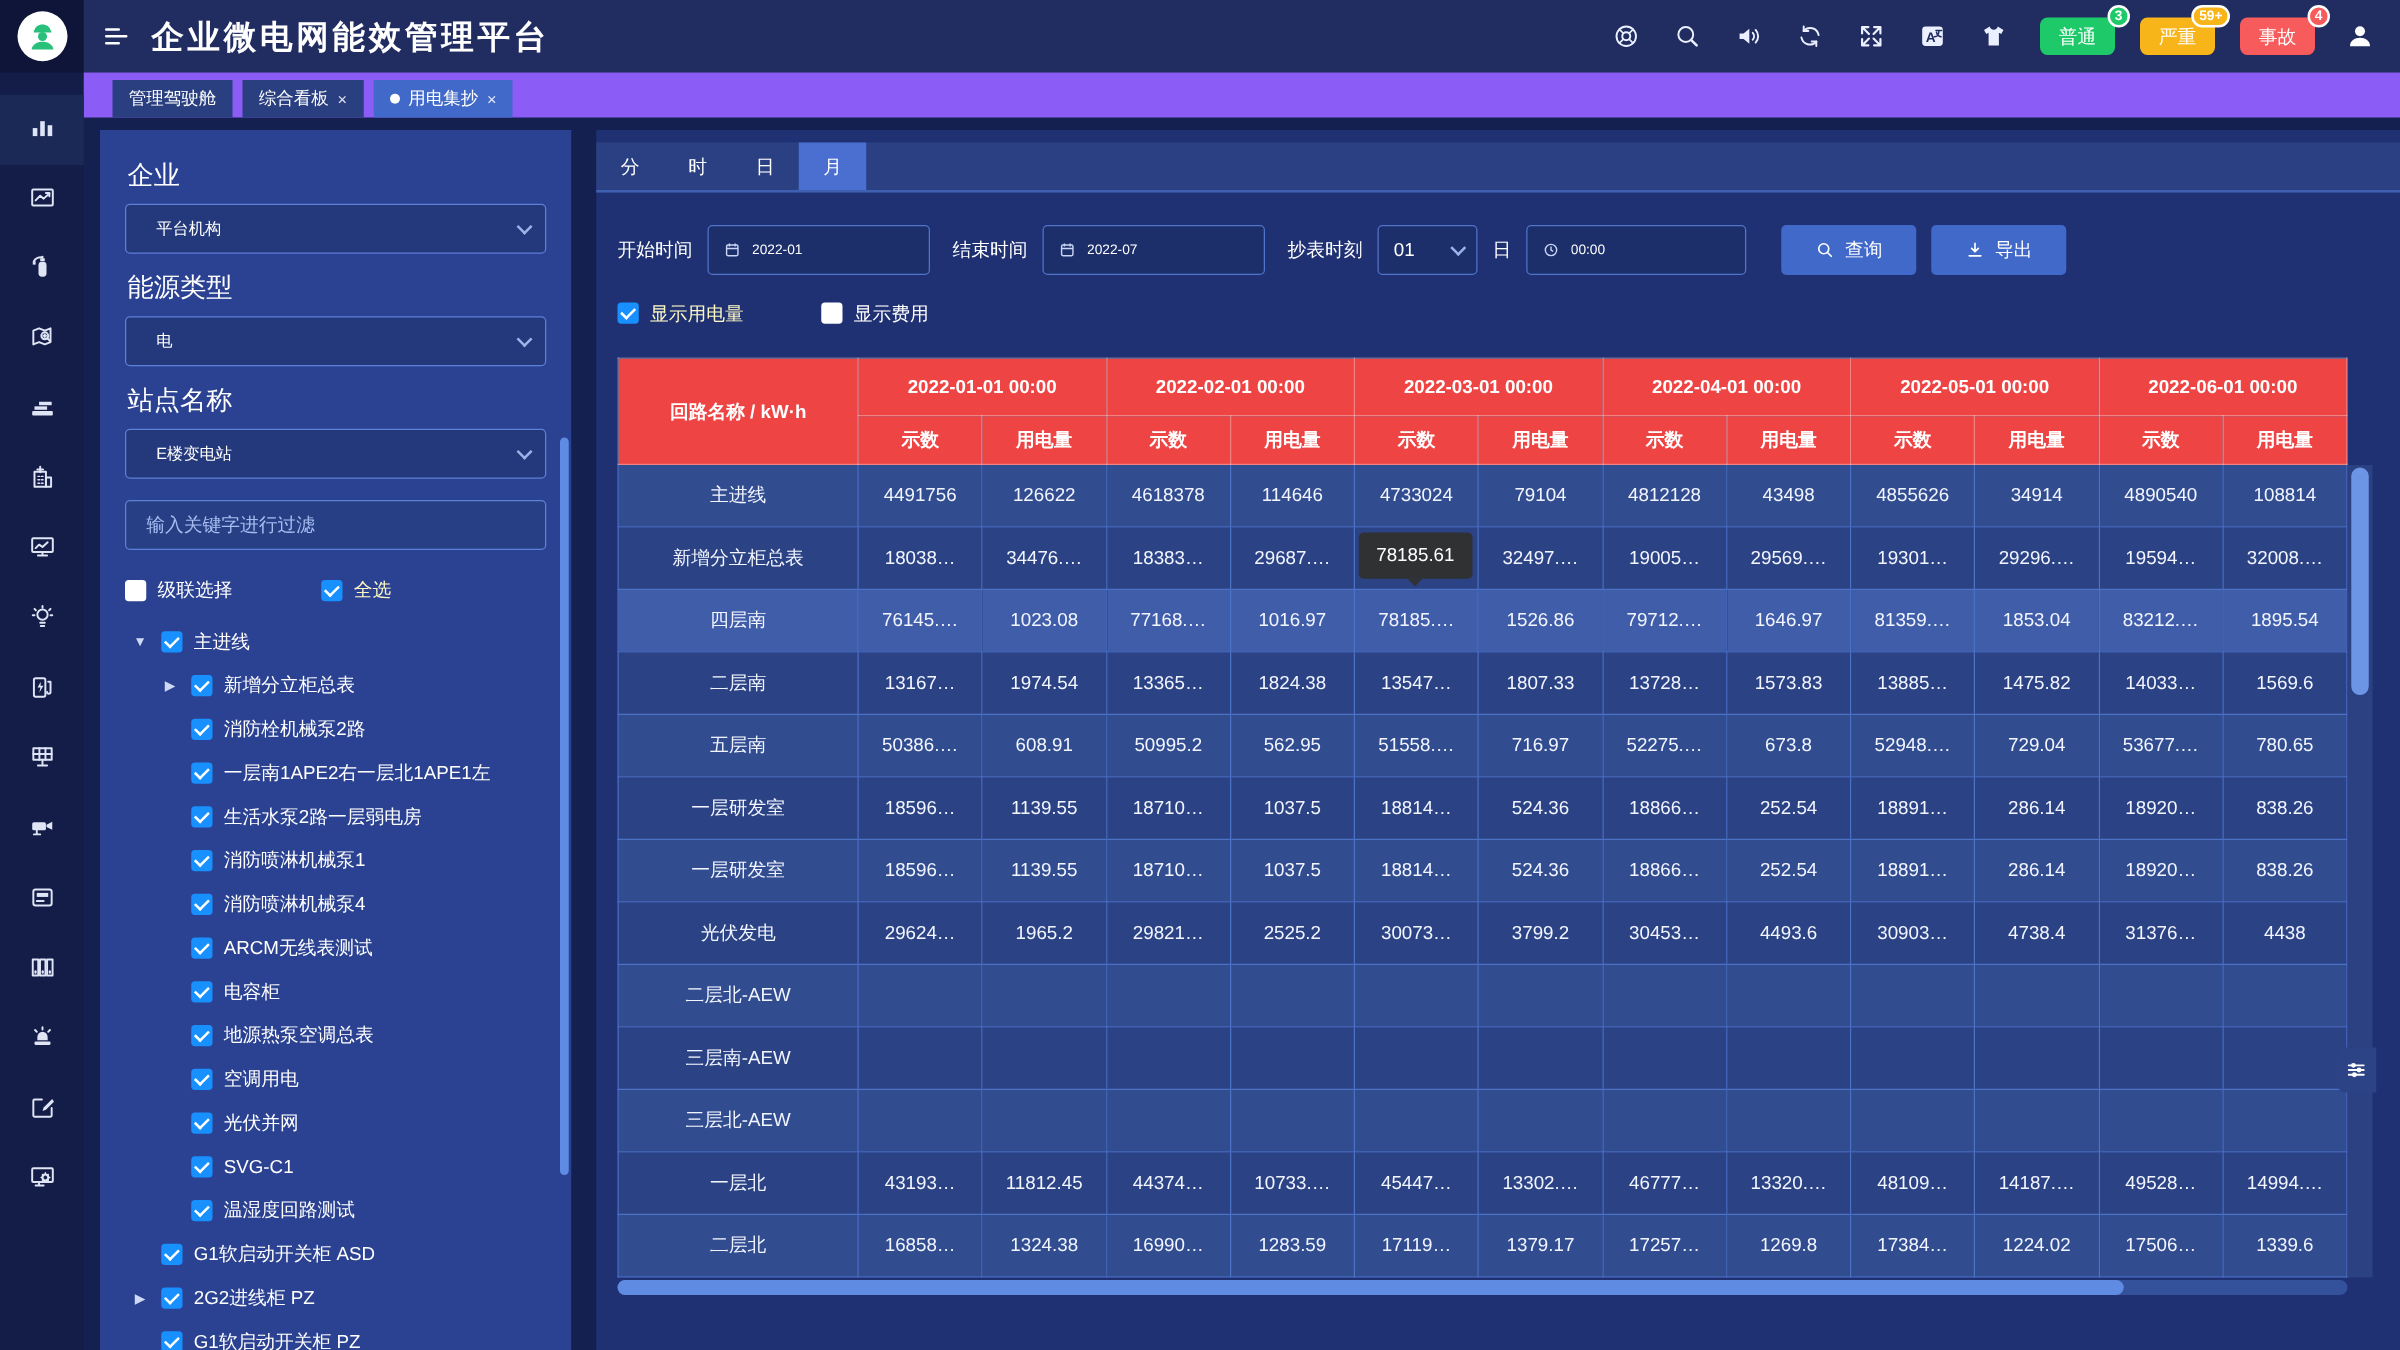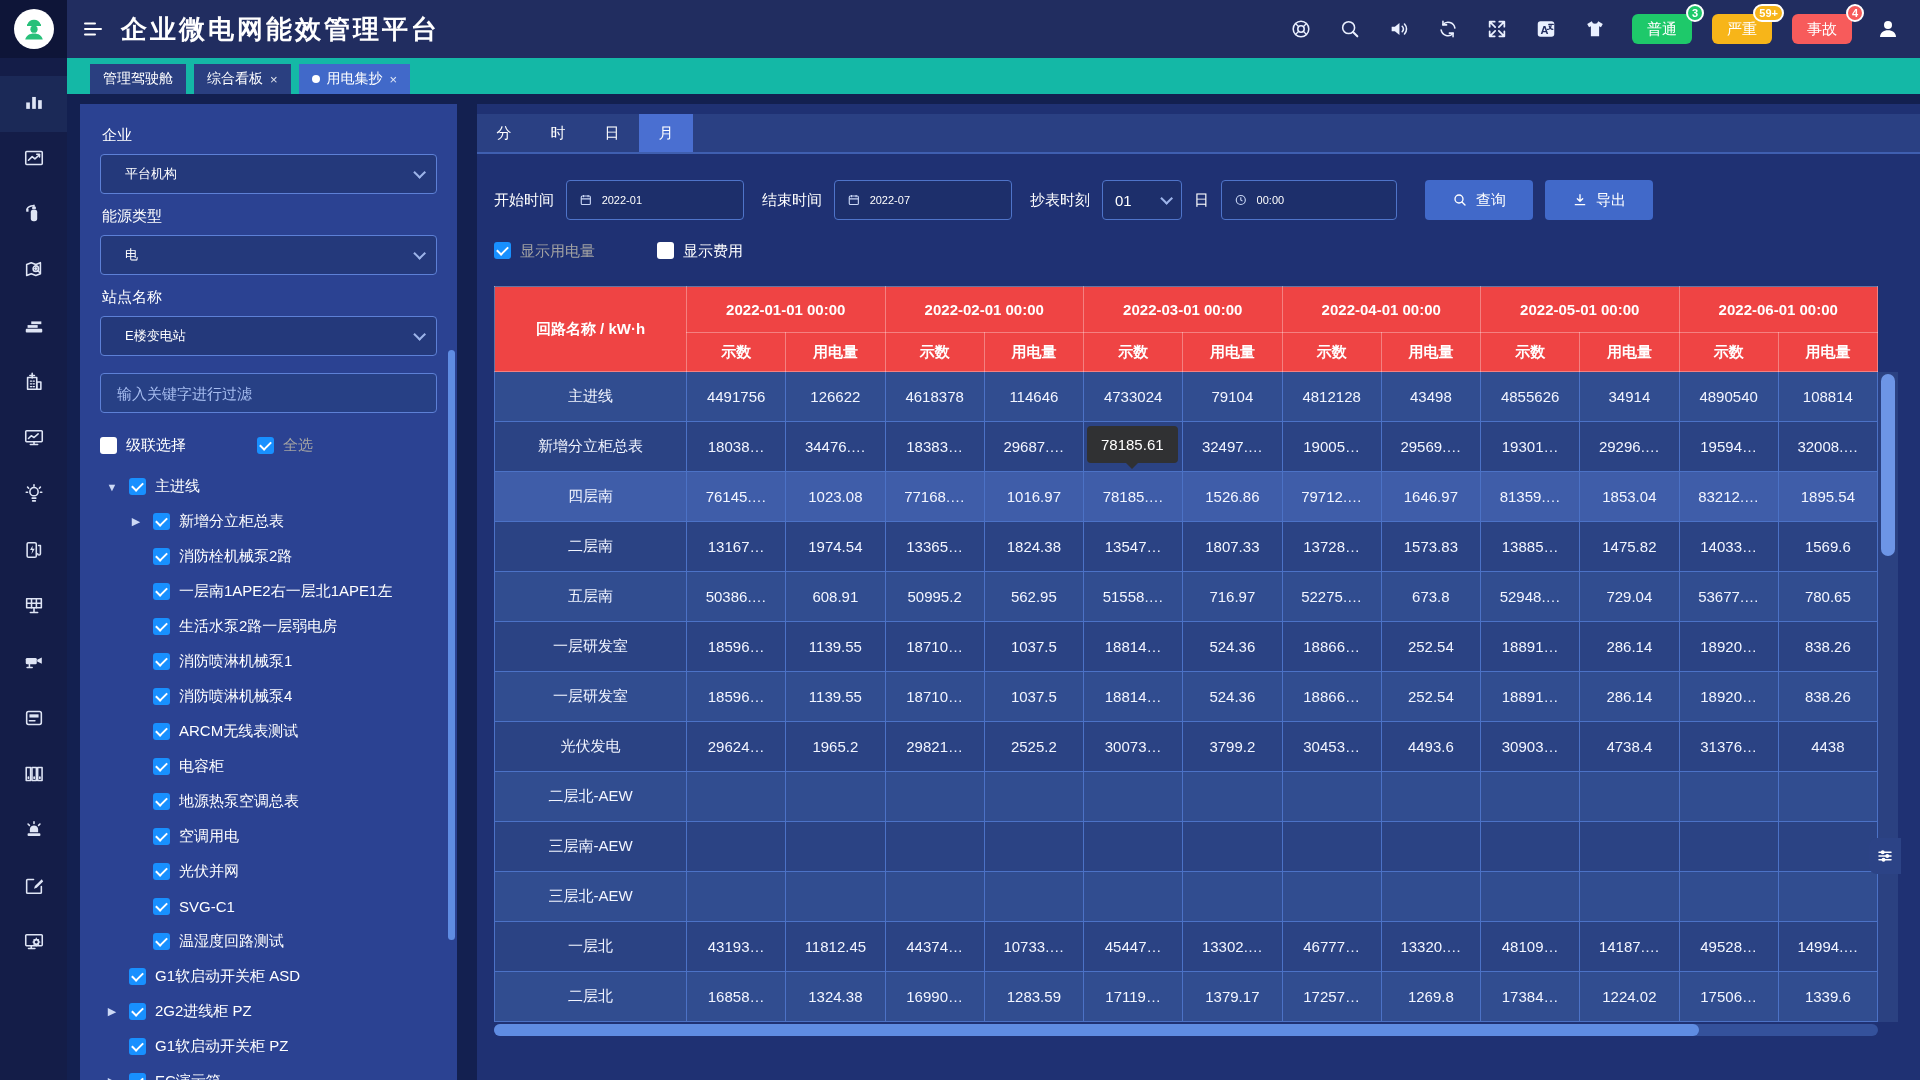--- a/index.html
+++ b/index.html
@@ -21,42 +21,42 @@
   .hamburger{margin-right:16px;cursor:pointer;display:flex;}
   .page-title{font-size:26px;font-weight:600;letter-spacing:3px;white-space:nowrap;}
   .top-spacer{flex:1;}
   .top-icons{display:flex;align-items:center;gap:27px;margin-right:26px;}
   .top-icon{cursor:pointer;display:flex;}
   .badges{display:flex;align-items:center;gap:20px;margin-right:24px;}
   .badge{position:relative;height:30px;border-radius:6px;padding:0 15px;display:flex;align-items:center;font-size:15px;cursor:pointer;}
   .chip{position:absolute;top:-10px;right:-12px;min-width:18px;height:18px;border:2px solid #fff;border-radius:10px;font-size:11px;line-height:14px;padding:0 4px;text-align:center;font-weight:700;}
   .user-btn{cursor:pointer;display:flex;}
 
-  .tabbar{height:36px;background:#14b8a6;display:flex;align-items:flex-end;padding-left:23px;gap:8px;flex:none;}
+  .tabbar{height:36px;background:#8b5cf6;display:flex;align-items:flex-end;padding-left:23px;gap:8px;flex:none;}
   .tab{height:30px;background:#2a3f80;display:flex;align-items:center;padding:0 13px;font-size:14px;gap:7px;cursor:pointer;white-space:nowrap;}
   .tab.active{background:#4169c9;}
   .tab .dot{width:8px;height:8px;border-radius:50%;background:#fff;}
   .tab .close{font-size:13px;opacity:.85;}
 
   .content{flex:1;display:flex;padding-top:10px;min-height:0;}
 
   
   .panel{width:377px;margin-left:13px;background:#2b4292;flex:none;position:relative;padding:18px 20px 0 20px;overflow:hidden;}
-  .flabel{font-size:15px;margin:4px 0 9px 2px;}
+  .flabel{font-size:21px;margin:4px 0 9px 2px;}
   .fselect{height:40px;background:#24397b;border:1px solid #5d80d6;border-radius:4px;display:flex;align-items:center;padding:0 14px 0 24px;margin-bottom:13px;cursor:pointer;}
   .fselect .val{flex:1;font-size:13px;}
   .chev{width:9px;height:9px;border-right:2px solid #9db4ea;border-bottom:2px solid #9db4ea;transform:rotate(45deg) translateY(-3px);}
   .search{width:100%;height:40px;background:#274085;border:1px solid #5d80d6;border-radius:4px;color:#fff;font-size:15px;padding:0 16px;margin:4px 0 14px 0;outline:none;}
   .search::placeholder{color:#a7bdf0;}
   .cascade-row{display:flex;align-items:center;height:36px;gap:9px;font-size:15px;}
   .cb{width:17px;height:17px;border-radius:3px;display:inline-block;flex:none;position:relative;cursor:pointer;}
   .cb.on{background:#1890ff;}
   .cb.on::after{content:"";position:absolute;left:5px;top:2px;width:5px;height:9px;border:solid #fff;border-width:0 2px 2px 0;transform:rotate(45deg);}
   .cb.off{background:#fff;}
-  .blue-label{color:#a3a3a3;}
+  .blue-label{color:#fef9c3;}
   .sel-all{margin-left:62px;}
   .tree{margin-top:6px;}
   .tree-row{height:35px;display:flex;align-items:center;gap:9px;font-size:15px;cursor:pointer;white-space:nowrap;}
   .tree-arrow{width:16px;flex:none;font-size:11px;color:#cdd9f5;text-align:center;}
   .tree-scrollbar{position:absolute;right:2px;top:246px;width:7px;height:590px;background:#5f8ce2;border-radius:4px;}
 
   
   .main{flex:1;margin-left:20px;background:#1f3173;position:relative;min-width:0;}
   .ptabs{margin-top:10px;height:40px;background:#2a4083;display:flex;border-bottom:2px solid #3f5fb0;}
   .ptab{width:54px;height:100%;display:flex;align-items:center;justify-content:center;font-size:15px;cursor:pointer;}

